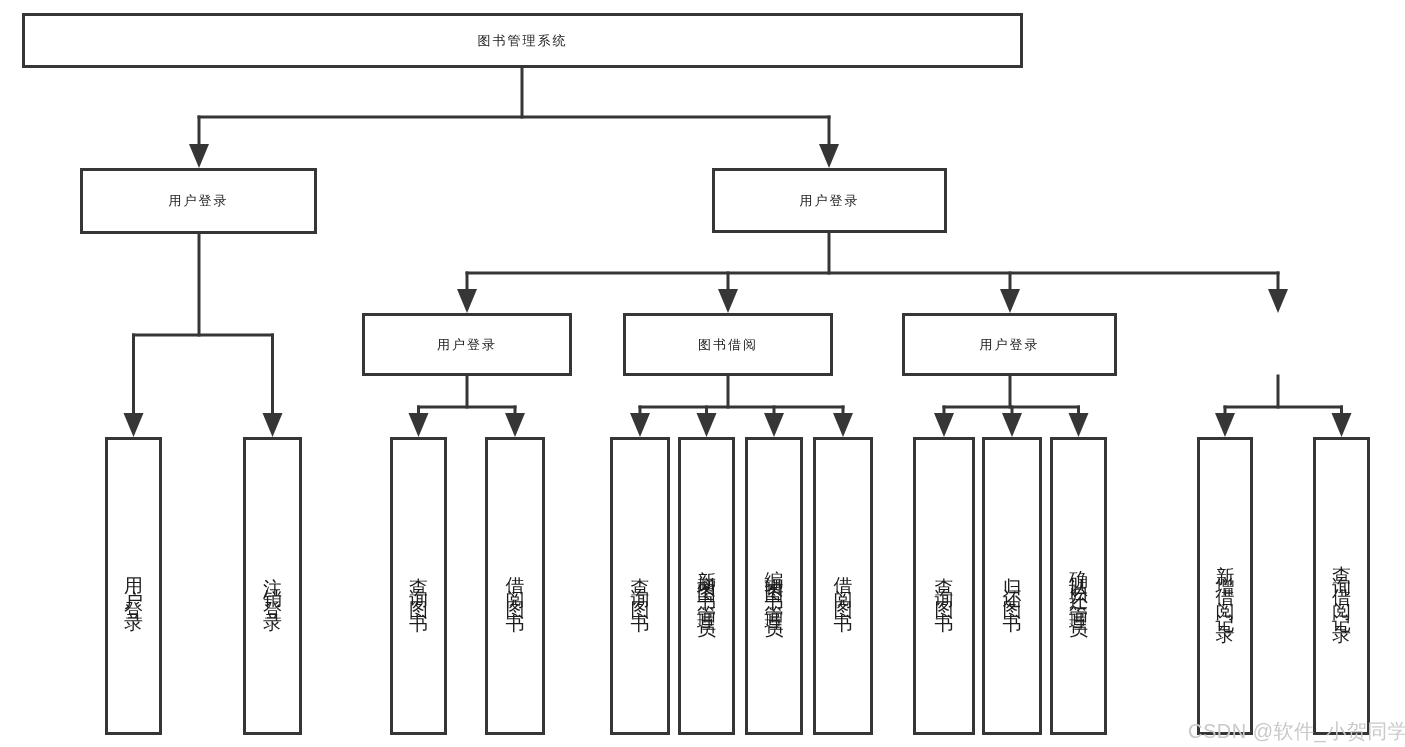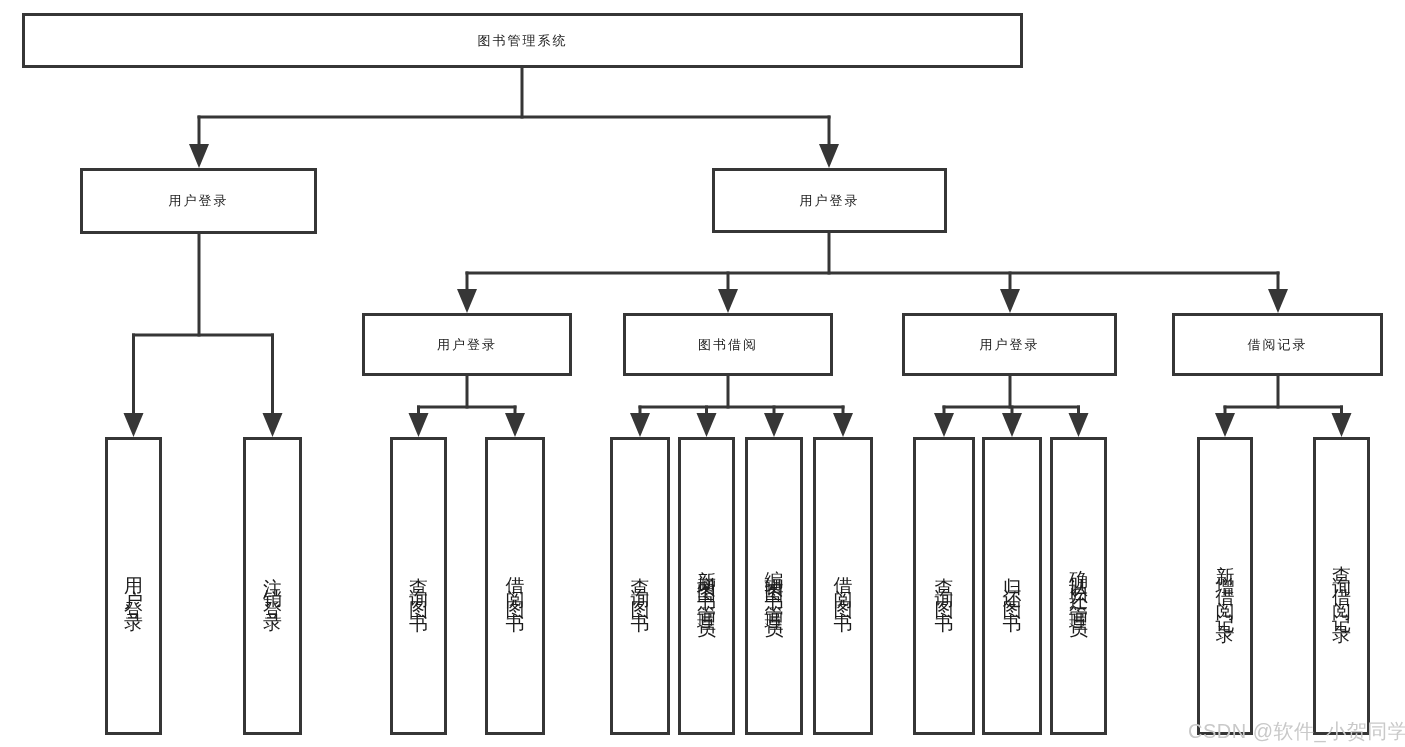--- a/index.html
+++ b/index.html
@@ -110,21 +110,20 @@
   </svg>
 
   <div class="node" style="left:22px;top:13px;width:1001px;height:55px">图书管理系统</div>
 
   <div class="node" style="left:80px;top:168px;width:237px;height:66px">用户登录</div>
   <div class="node" style="left:712px;top:168px;width:235px;height:65px">用户登录</div>
 
   <div class="node" style="left:362px;top:313px;width:210px;height:63px">用户登录</div>
   <div class="node" style="left:623px;top:313px;width:210px;height:63px">图书借阅</div>
   <div class="node" style="left:902px;top:313px;width:215px;height:63px">用户登录</div>
-  <div class="node" style="left:1172px;top:313px;width:211px;height:63px">借阅记录</div>
 
   <div class="leaf" style="left:105px;width:57px">
     <span class="vtext">用户登录</span>
   </div>
   <div class="leaf" style="left:243px;width:59px">
     <span class="vtext">注销登录</span>
   </div>
 
   <div class="leaf" style="left:390px;width:57px">
     <span class="vtext">查询图书</span>

